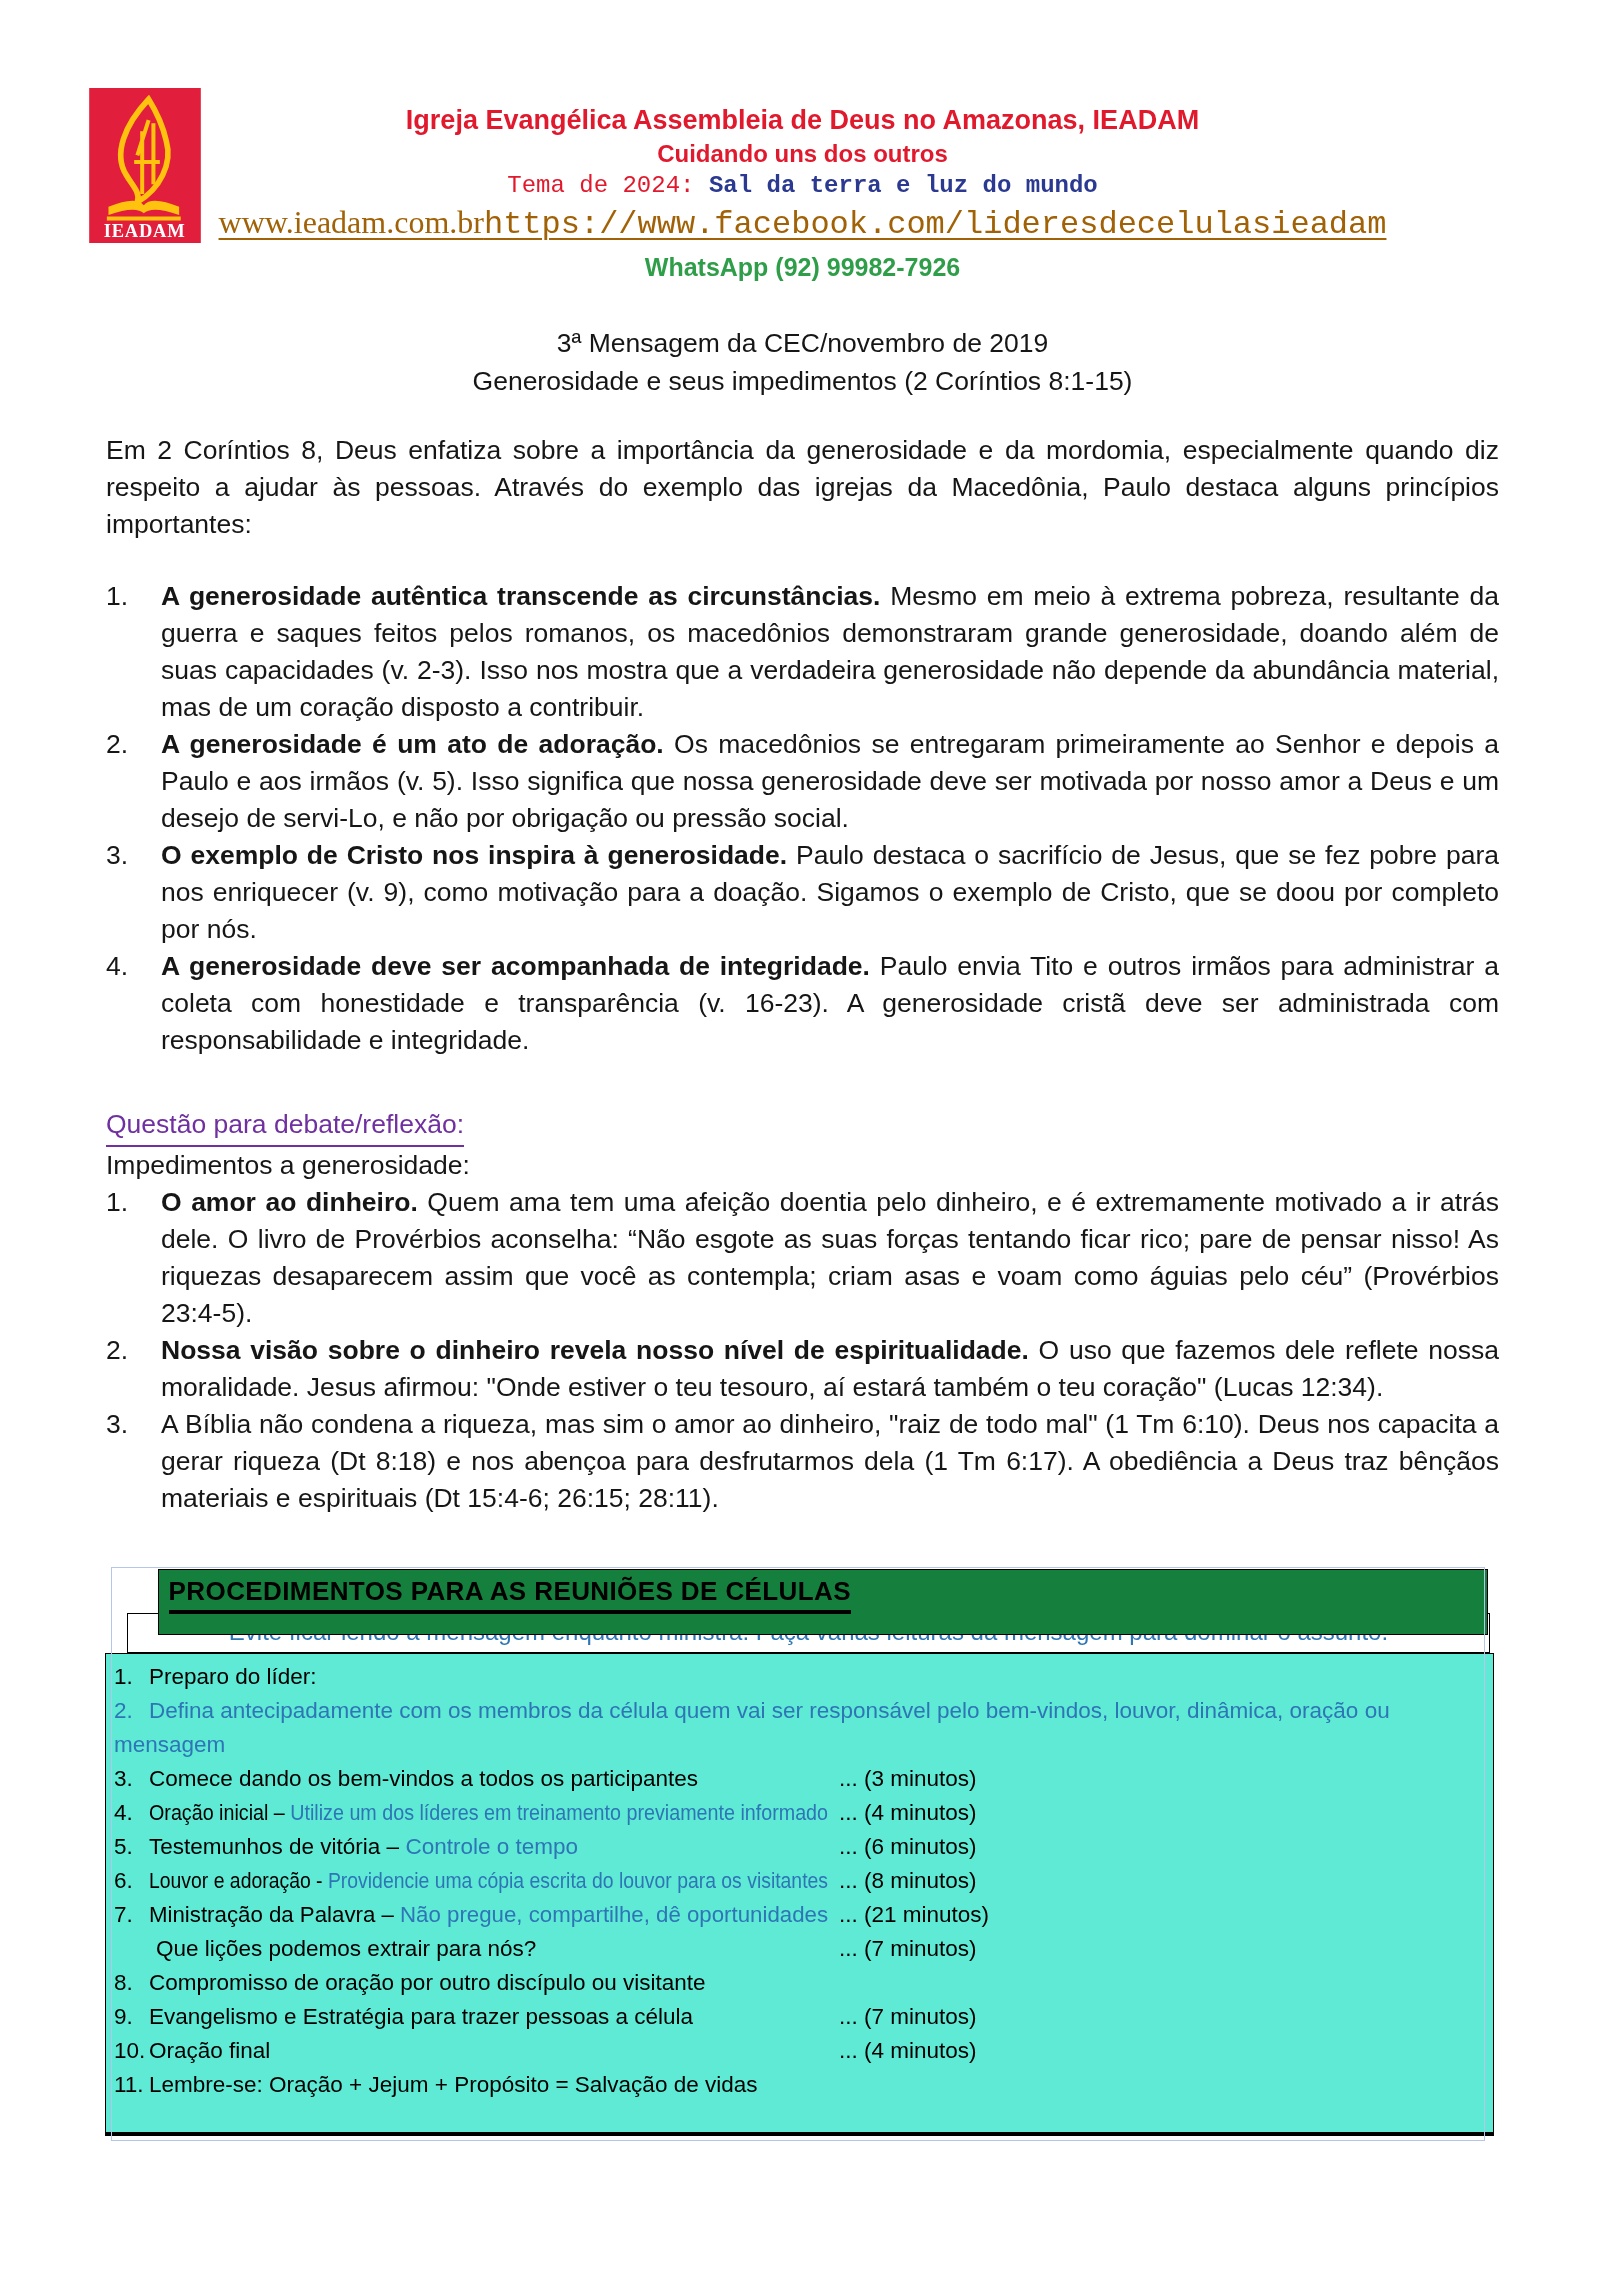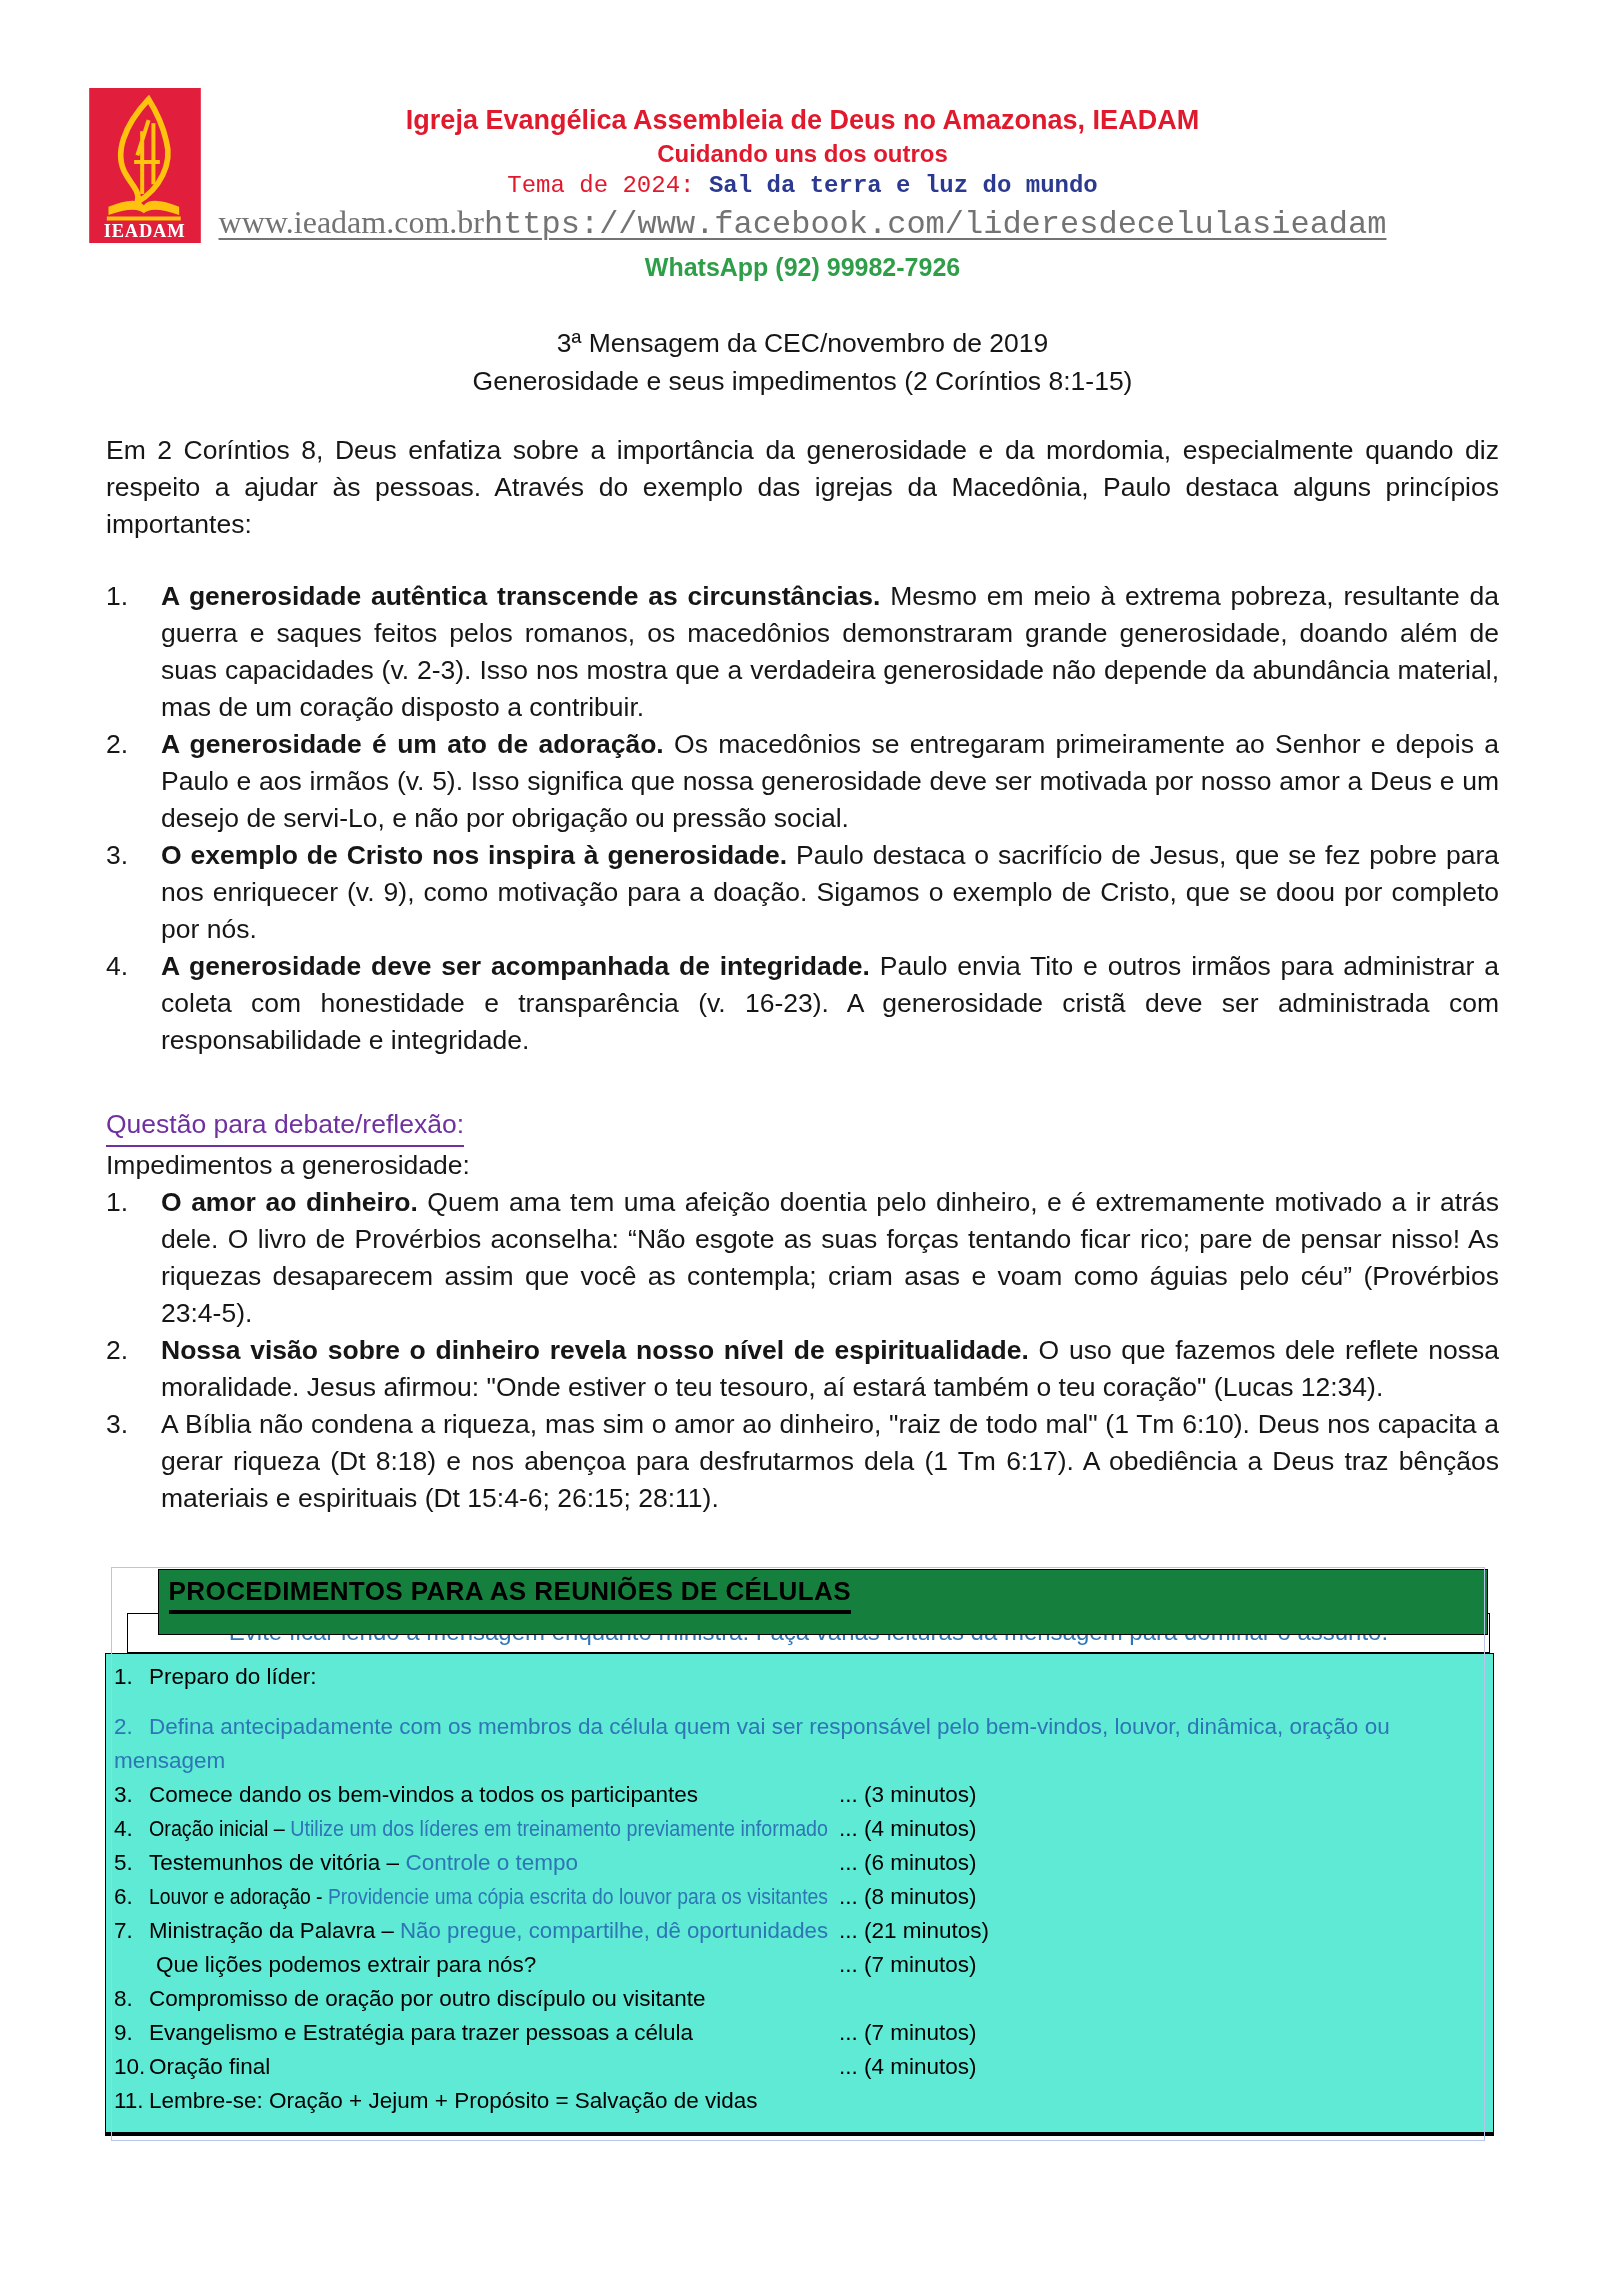--- a/index.html
+++ b/index.html
@@ -10,21 +10,21 @@
   }
   
   .logo{position:absolute;left:89px;top:88px;width:112px;height:139px;}
   .hdr{position:absolute;left:0;top:103px;width:1605px;text-align:center;}
   .hdr-l1{font-size:27px;font-weight:bold;color:#E0192D;line-height:35px;}
   .hdr-l2{font-size:24px;font-weight:bold;color:#E0192D;line-height:32px;}
   .hdr-l3{font-size:24px;line-height:32px;font-family:Liberation Mono, monospace;}
   .hdr-l3 .tema{color:#E0192D;}
   .hdr-l3 .navy{color:#2B3990;font-weight:bold;}
   .hdr-links{font-family:"Liberation Serif", serif;font-size:32px;line-height:40px;}
-  .hdr-links a{color:#737373;text-decoration:underline;text-decoration-thickness:2.4px;text-underline-offset:4.8px;}
+  .hdr-links a{color:#a16207;text-decoration:underline;text-decoration-thickness:2.4px;text-underline-offset:4.8px;}
   .hdr-links a+a{font-family:Liberation Mono, monospace;}
   .hdr-wa{font-size:25px;font-weight:bold;color:#2F9E49;line-height:34px;margin-top:4.8px;}
   
   .doc-titles{position:absolute;left:0;top:324px;width:1605px;text-align:center;font-size:26.5px;line-height:38px;color:#161616;}
   
   .body-col{position:absolute;left:106px;top:432px;width:1393px;font-size:26.5px;line-height:37px;color:#161616;}
   .para{text-align:justify;}
   .list{margin-top:35px;}
   .item{display:flex;}
   .item .num{flex:0 0 55px;}
@@ -33,21 +33,21 @@
   .debate-h{margin-top:47px;color:#7030A0;text-decoration:underline;}
   .debate-h span{display:inline-block;border-bottom:2.4px solid #7030A0;padding-bottom:2.4px;}
   .list2{margin-top:0;}
   
   .pale-frame{position:absolute;left:111px;top:1567px;width:1372px;height:572px;border:1.6px solid #B7C5E9;z-index:6;pointer-events:none;}
   .proc-title-box{position:absolute;left:158px;top:1569px;width:1330px;height:66px;border:1.6px solid #000;background:#15803d;z-index:3;box-sizing:border-box;padding:5.6px 0 0 9.6px;}
   .proc-title-box span{display:inline-block;font-size:26px;font-weight:600;letter-spacing:0.4px;border-bottom:4px solid #000;padding-bottom:3.2px;color:#000;}
   .proc-note-box{position:absolute;left:127px;top:1613px;width:1363px;height:40px;border:1.6px solid #000;background:#fff;z-index:2;box-sizing:border-box;text-align:center;padding-top:4px;font-size:24px;color:#2E75B6;}
   .proc-list-box{position:absolute;left:105px;top:1653px;width:1389px;height:483px;border:1.6px solid #000;border-bottom-width:4.8px;background:#5eead4;z-index:1;box-sizing:border-box;padding:6.4px 0 0 8px;font-size:22.5px;color:#000;}
   .proc-row{position:relative;line-height:34px;white-space:nowrap;}
-  .proc-row.wrap{white-space:normal;width:1356px;margin-top:16px;}
+  .proc-row.wrap{white-space:normal;width:1356px;}
   .pnum{display:inline-block;width:35px;}
   .ptxt{display:inline-block;transform-origin:left center;}
   .sub{padding-left:42px;}
   .blue{color:#2E75B6;}
   .ptime{position:absolute;left:725px;top:0;color:#000;}
   
   .logo svg{display:block;}
 </style>
 </head>
 <body>

